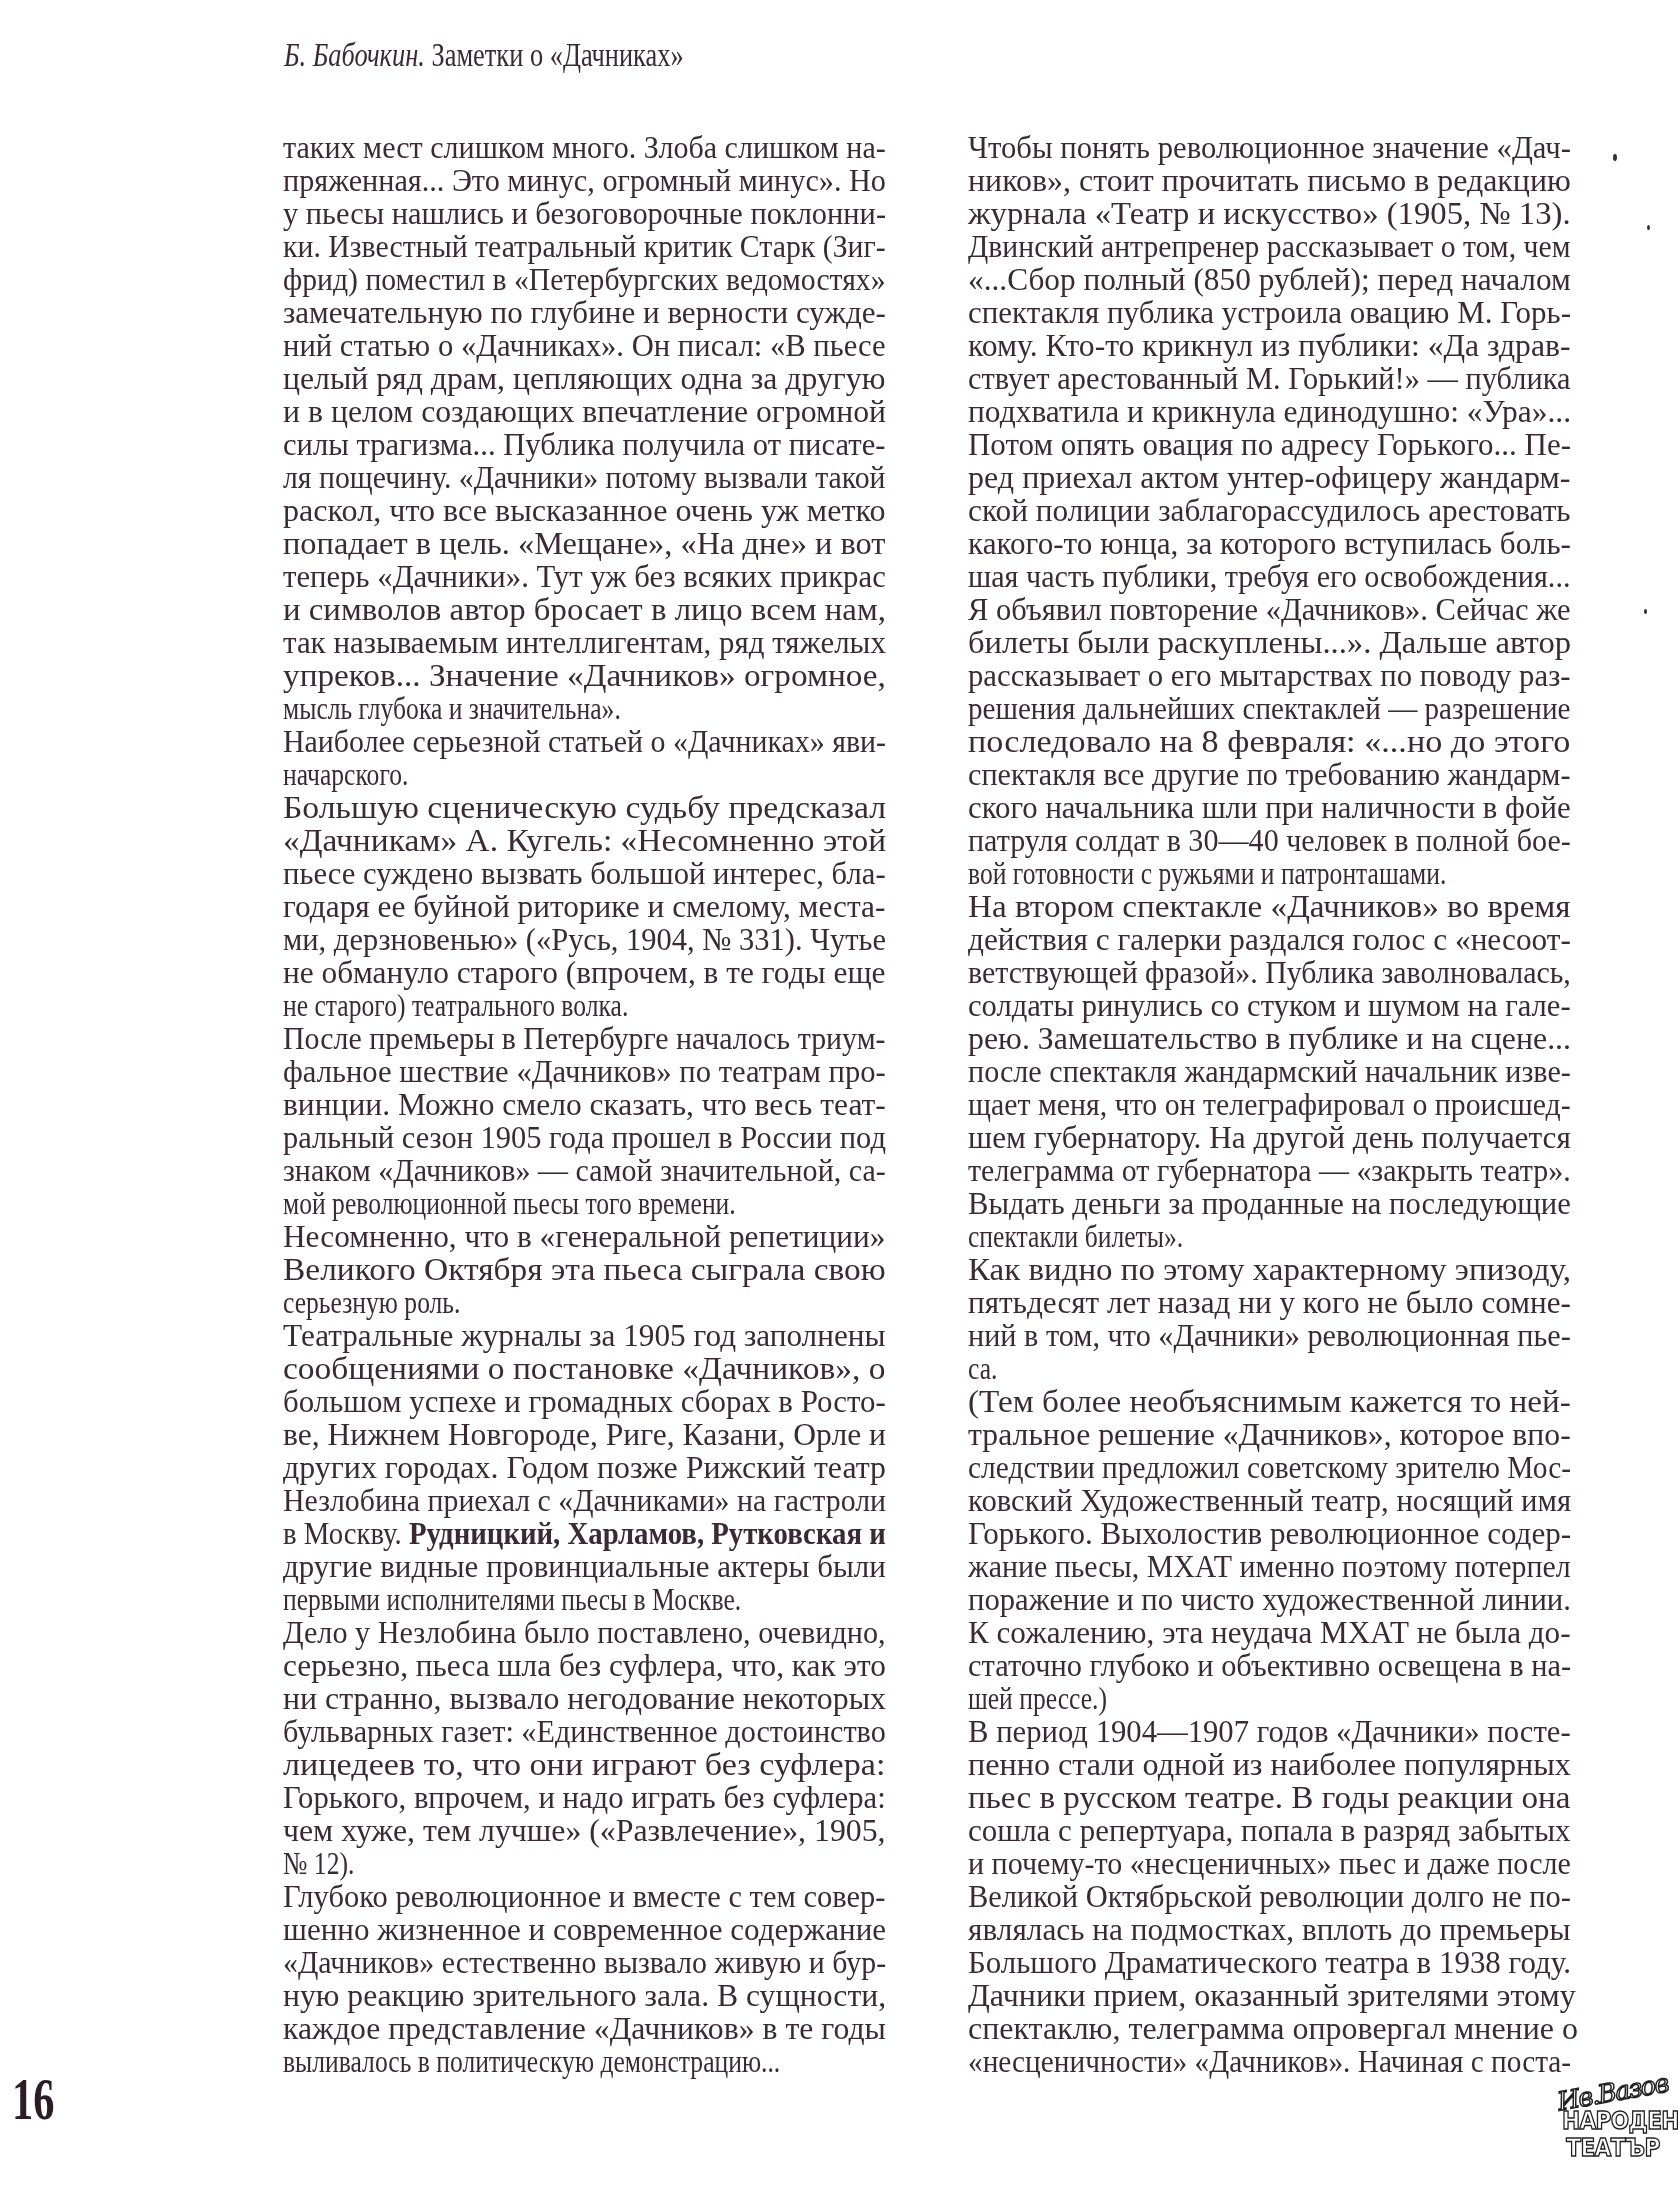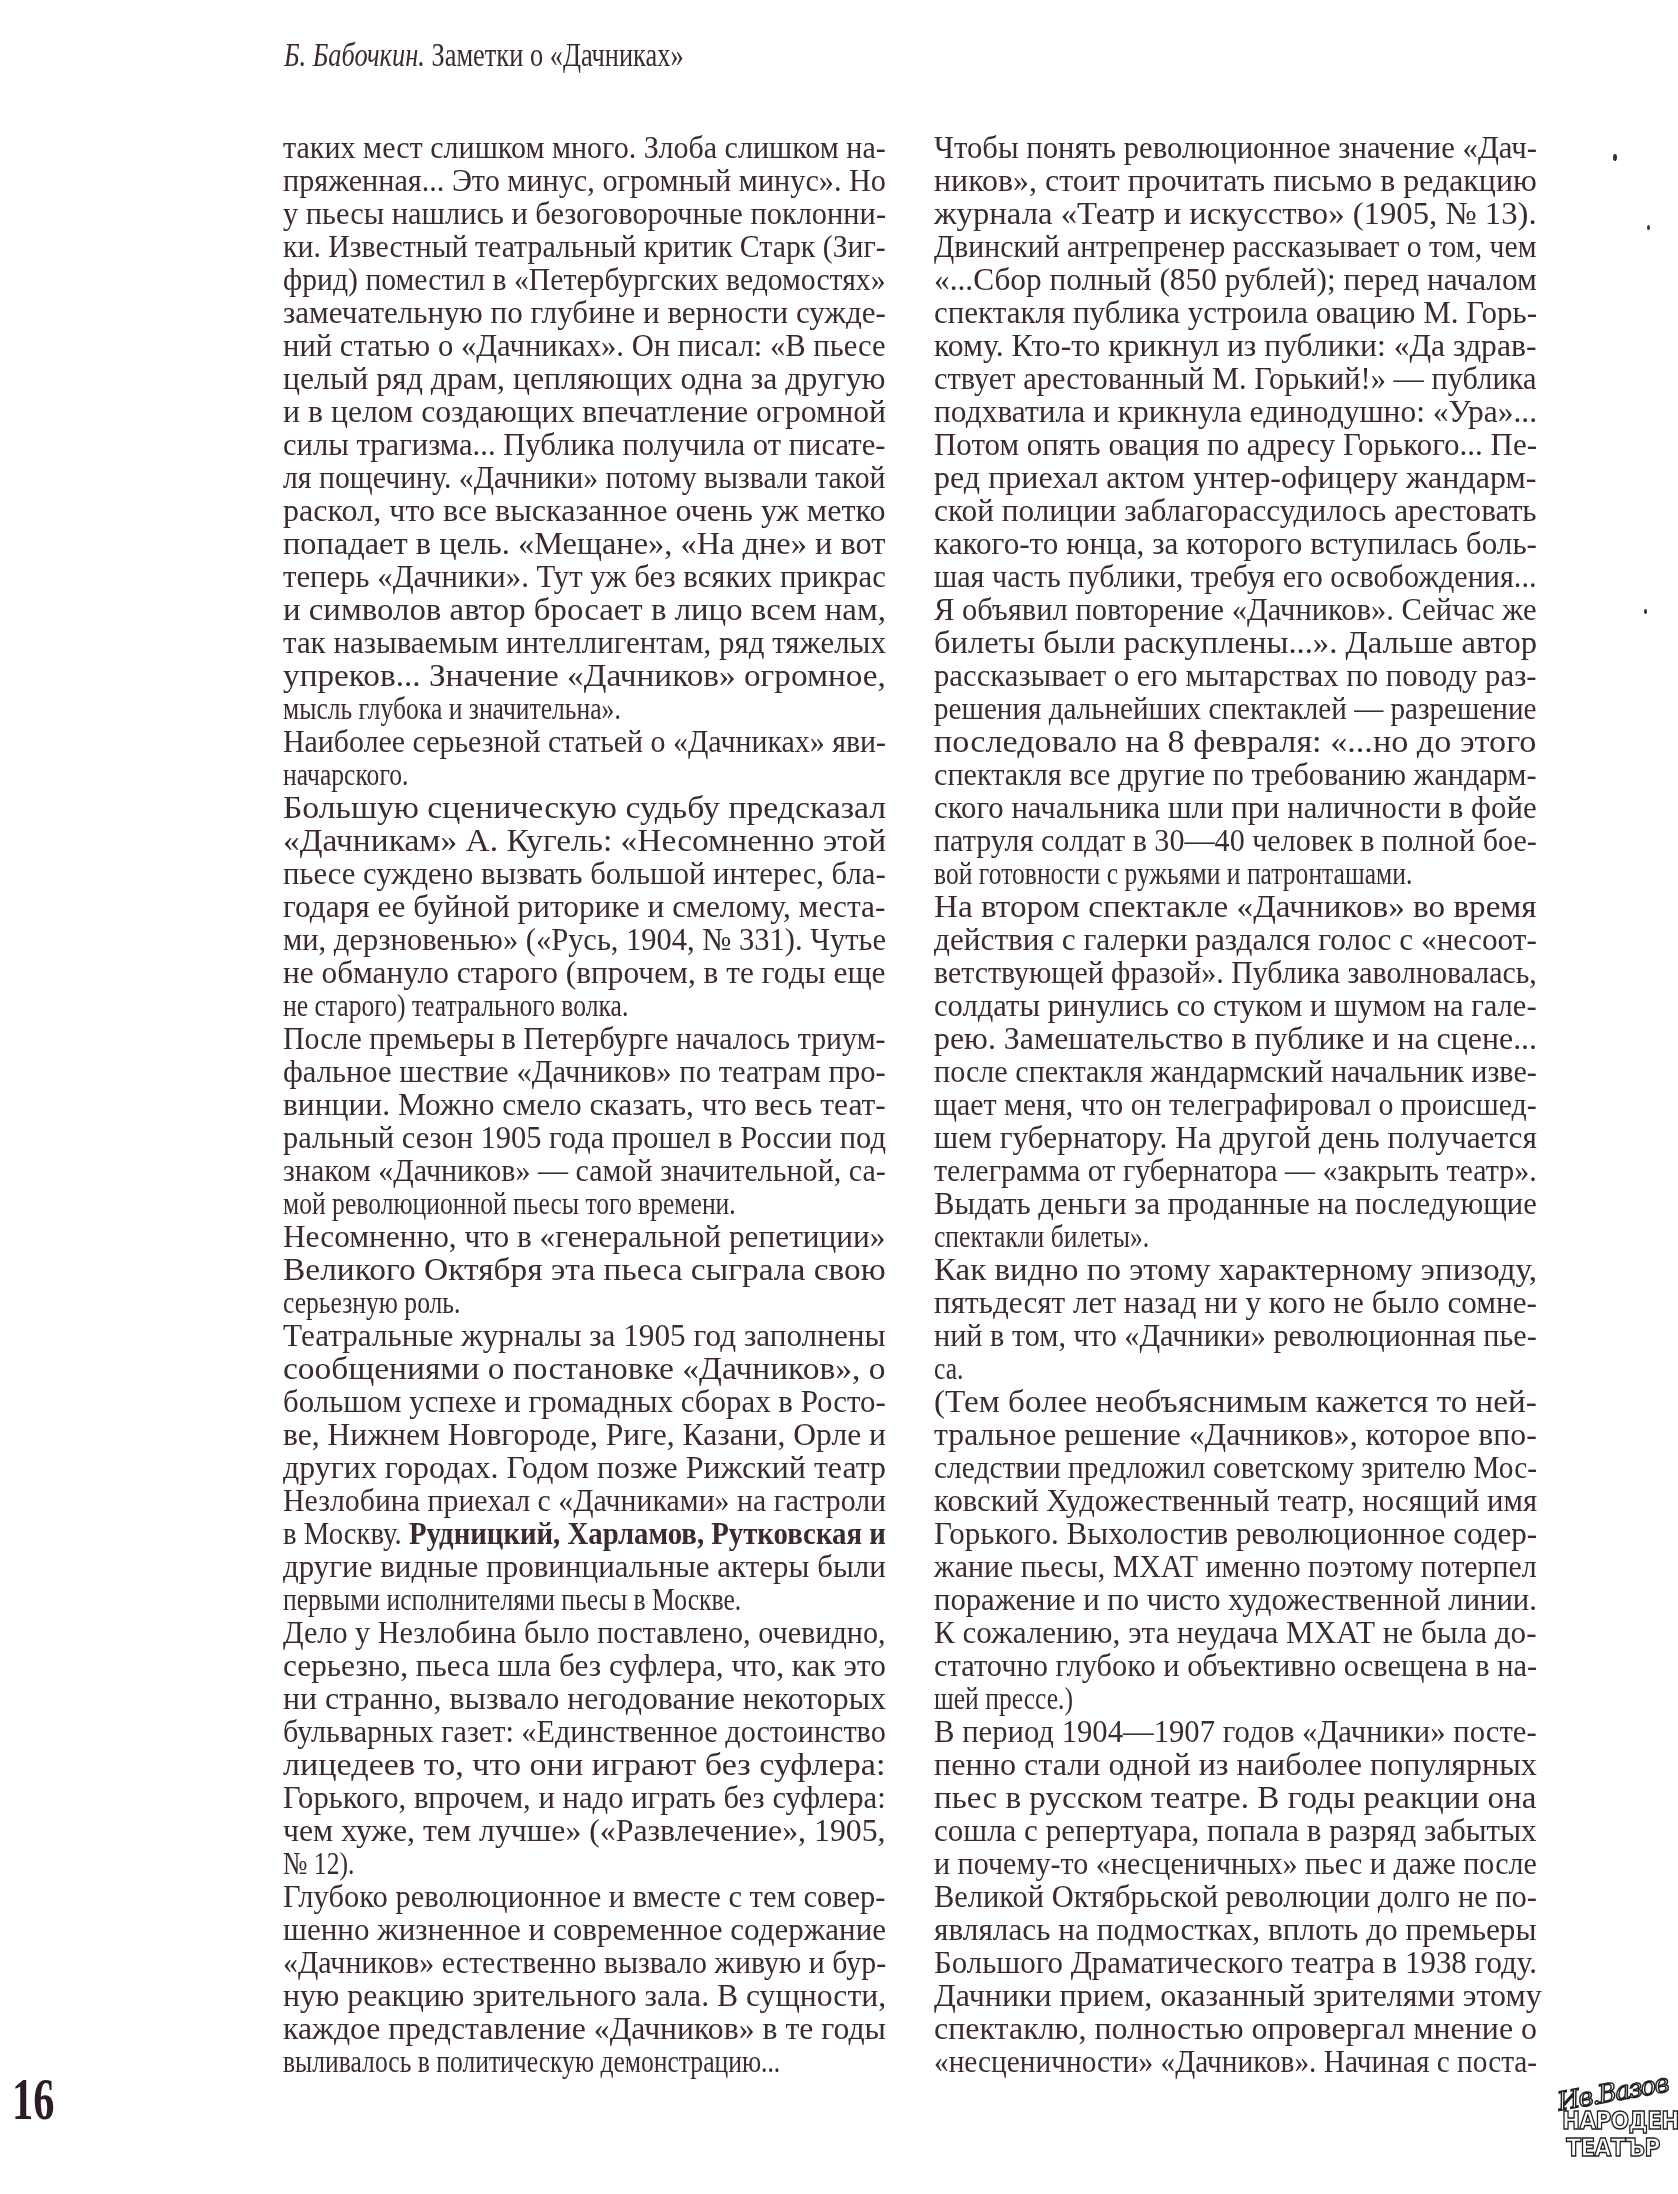--- a/index.html
+++ b/index.html
@@ -3,21 +3,21 @@
 <meta charset="utf-8">
 <style>
   html, body { margin: 0; padding: 0; background: #ffffff; }
   body { width: 1679px; height: 2194px; position: relative; overflow: hidden;
          font-family: "Liberation Serif", "DejaVu Serif", serif; color: #3b2a33; }
   .running-head { position: absolute; left: 284px; top: 33px; font-size: 33px; line-height: 45px;
                   white-space: nowrap; transform: scaleX(0.80); transform-origin: left top; }
   .running-head .author { font-style: italic; }
   .column { position: absolute; top: 131px; width: 608px; }
   .col-left { left: 283px; }
-  .col-right { left: 934px; }
+  .col-right { left: 968px; }
   .line { height: 33px; line-height: 33px; font-size: 32px; white-space: nowrap;
           overflow: visible; position: relative; }
   .line .inner { display: inline-block; transform-origin: left center; white-space: nowrap; }
   .line .b { font-weight: bold; }
   .page-number { position: absolute; left: 12px; top: 2069px; font-size: 59px; font-weight: bold;
                  line-height: 60px; transform: scaleX(0.72); transform-origin: left top; color: #2c1c28; }
   .logo { position: absolute; left: 1553px; top: 2078px; width: 120px; height: 98px; text-align: center; }
   .logo .script { font-family: "DejaVu Serif", serif; font-style: italic; font-size: 25.5px; line-height: 28.5px;
                   color: #ffffff; -webkit-text-stroke: 1.5px #222; letter-spacing: -1.5px; transform: rotate(-10deg); display:inline-block; }
   .logo .word { font-family: "DejaVu Sans", sans-serif; font-weight: bold; color: #ffffff; -webkit-text-stroke: 1.5px #222;
@@ -144,21 +144,21 @@
     <div class="line"><span class="inner" style="transform: scaleX(0.8);"><span>шей прессе.)</span></span></div>
     <div class="line"><span class="inner" style="transform: scaleX(0.9586);"><span>В период 1904—1907 годов «Дачники» посте-</span></span></div>
     <div class="line"><span class="inner" style="transform: scaleX(1.005);"><span>пенно стали одной из наиболее популярных</span></span></div>
     <div class="line"><span class="inner" style="transform: scaleX(1.0358);"><span>пьес в русском театре. В годы реакции она</span></span></div>
     <div class="line"><span class="inner" style="transform: scaleX(0.9689);"><span>сошла с репертуара, попала в разряд забытых</span></span></div>
     <div class="line"><span class="inner" style="transform: scaleX(0.9397);"><span>и почему-то «несценичных» пьес и даже после</span></span></div>
     <div class="line"><span class="inner" style="transform: scaleX(0.9518);"><span>Великой Октябрьской революции долго не по-</span></span></div>
     <div class="line"><span class="inner" style="transform: scaleX(0.9783);"><span>являлась на подмостках, вплоть до премьеры</span></span></div>
     <div class="line"><span class="inner" style="transform: scaleX(0.9666);"><span>Большого Драматического театра в 1938 году.</span></span></div>
     <div class="line"><span class="inner" style="transform: scaleX(0.9988);"><span>Дачники прием, оказанный зрителями этому</span></span></div>
-    <div class="line"><span class="inner" style="transform: scaleX(0.9988);"><span>спектаклю, полностью опровергал мнение о</span></span></div>
+    <div class="line"><span class="inner" style="transform: scaleX(0.9988);"><span>спектаклю, телеграмма опровергал мнение о</span></span></div>
     <div class="line"><span class="inner" style="transform: scaleX(0.9163);"><span>«несценичности» «Дачников». Начиная с поста-</span></span></div>
   </div>
 
 <div class="page-number">16</div>
 
 <div class="logo">
   <span class="script">Ив.Вазов</span>
   <span class="word">НАРОДЕН</span>
   <span class="word">ТЕАТЪР</span>
 </div>

